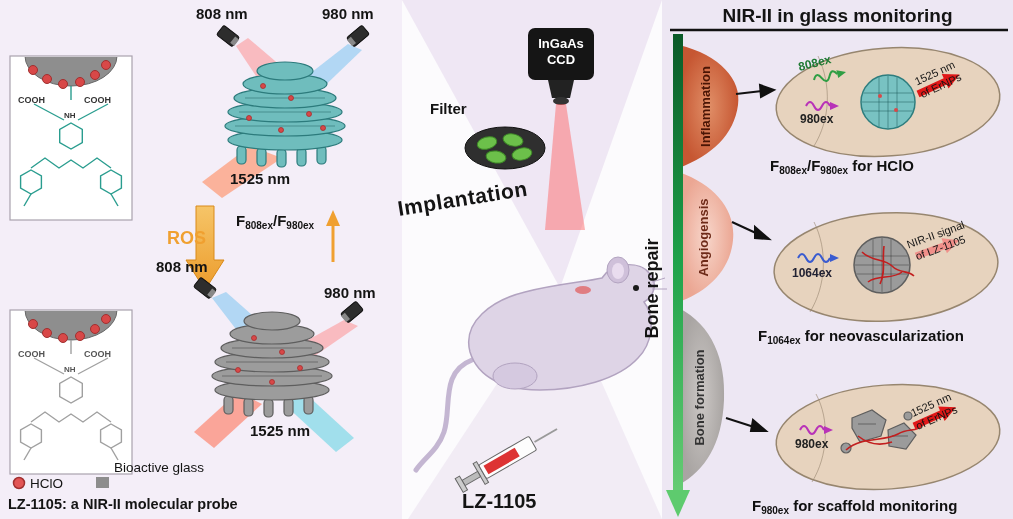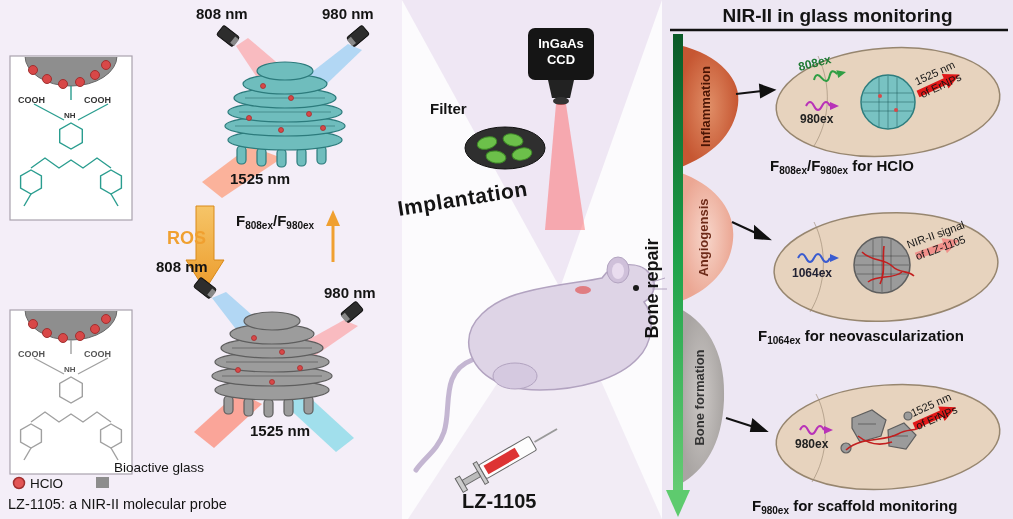--- a/index.html
+++ b/index.html
@@ -347,21 +347,21 @@
 
   <div class="lbl b" style="left:167px;top:228px;font-size:18px;color:#f0a030">ROS</div>
   <div class="lbl b" style="left:236px;top:212px;font-size:15px"><span>F</span><span class="sb">808ex</span><span>/F</span><span class="sb">980ex</span></div>
 
   <div class="lbl b" style="left:156px;top:258px;font-size:15px">808 nm</div>
   <div class="lbl b" style="left:324px;top:284px;font-size:15px">980 nm</div>
   <div class="lbl b" style="left:250px;top:422px;font-size:15px">1525 nm</div>
 
   <div class="lbl" style="left:30px;top:476px;font-size:13.5px">HClO</div>
   <div class="lbl" style="left:114px;top:460px;font-size:13.5px">Bioactive glass</div>
-  <div class="lbl" style="left:8px;top:496px;font-size:14.5px;font-weight:400">LZ-1105: a NIR-II molecular probe</div>
+  <div class="lbl" style="left:8px;top:496px;font-size:14.5px;font-weight:700">LZ-1105: a NIR-II molecular probe</div>
 
   <div class="lbl b ctr" style="left:528px;top:36px;width:66px;font-size:13px;color:#fff">InGaAs</div>
   <div class="lbl b ctr" style="left:528px;top:52px;width:66px;font-size:13px;color:#fff">CCD</div>
   <div class="lbl b" style="left:430px;top:100px;font-size:15px">Filter</div>
   <div class="lbl b" style="left:398px;top:197px;font-size:21px;transform:rotate(-9deg);transform-origin:left center;letter-spacing:0.5px">Implantation</div>
   <div class="lbl b" style="left:462px;top:490px;font-size:20px">LZ-1105</div>
 
   <div class="lbl b ctr" style="left:664px;top:5px;width:347px;font-size:19px">NIR-II in glass monitoring</div>
   <div class="lbl b ctr" style="left:597px;top:278px;width:110px;font-size:18px;transform:rotate(-90deg)">Bone repair</div>
 

